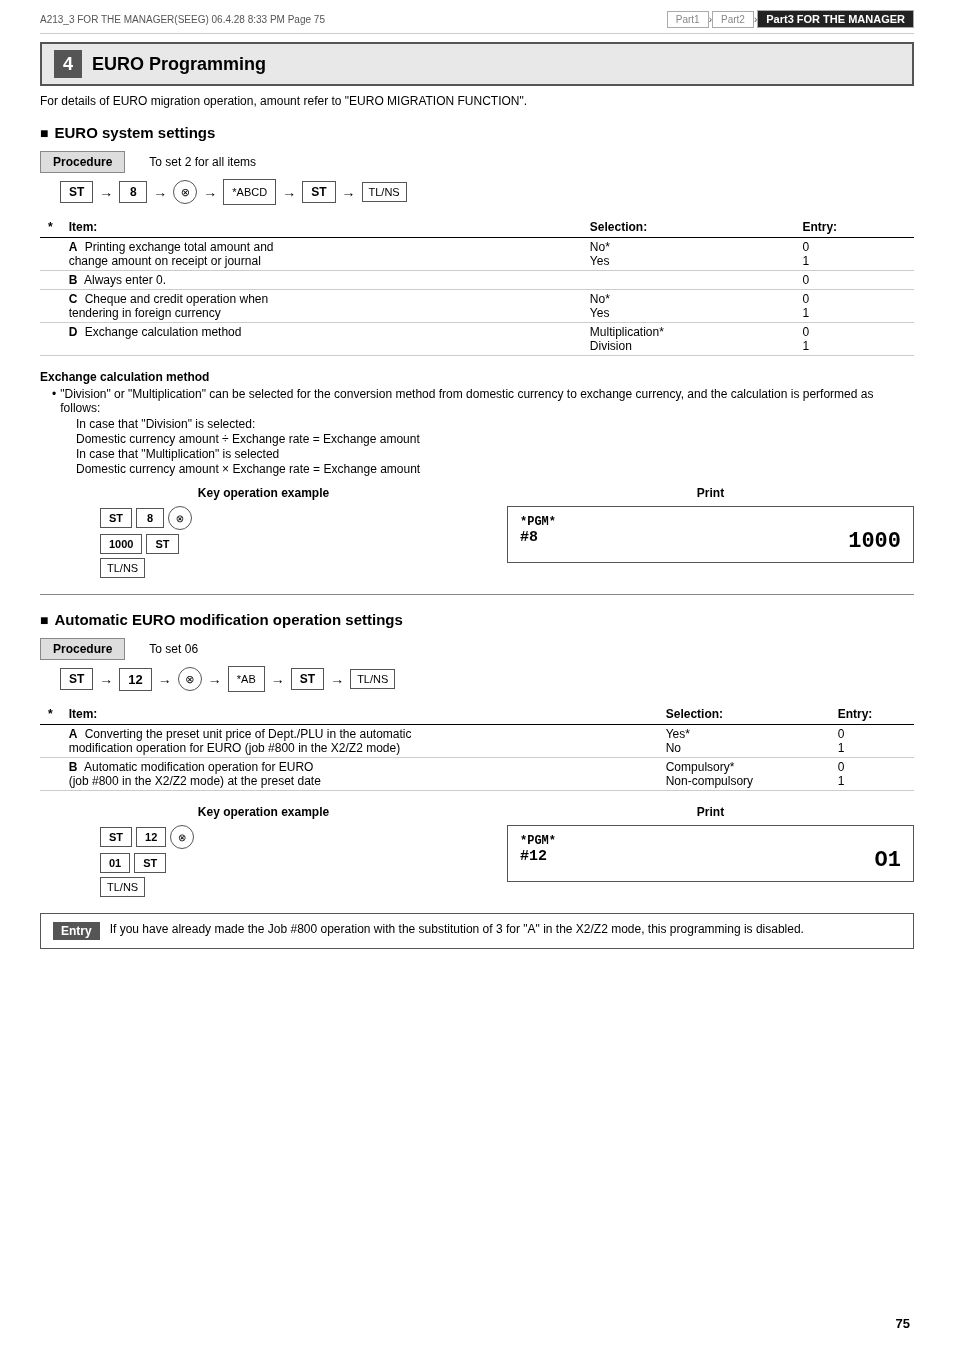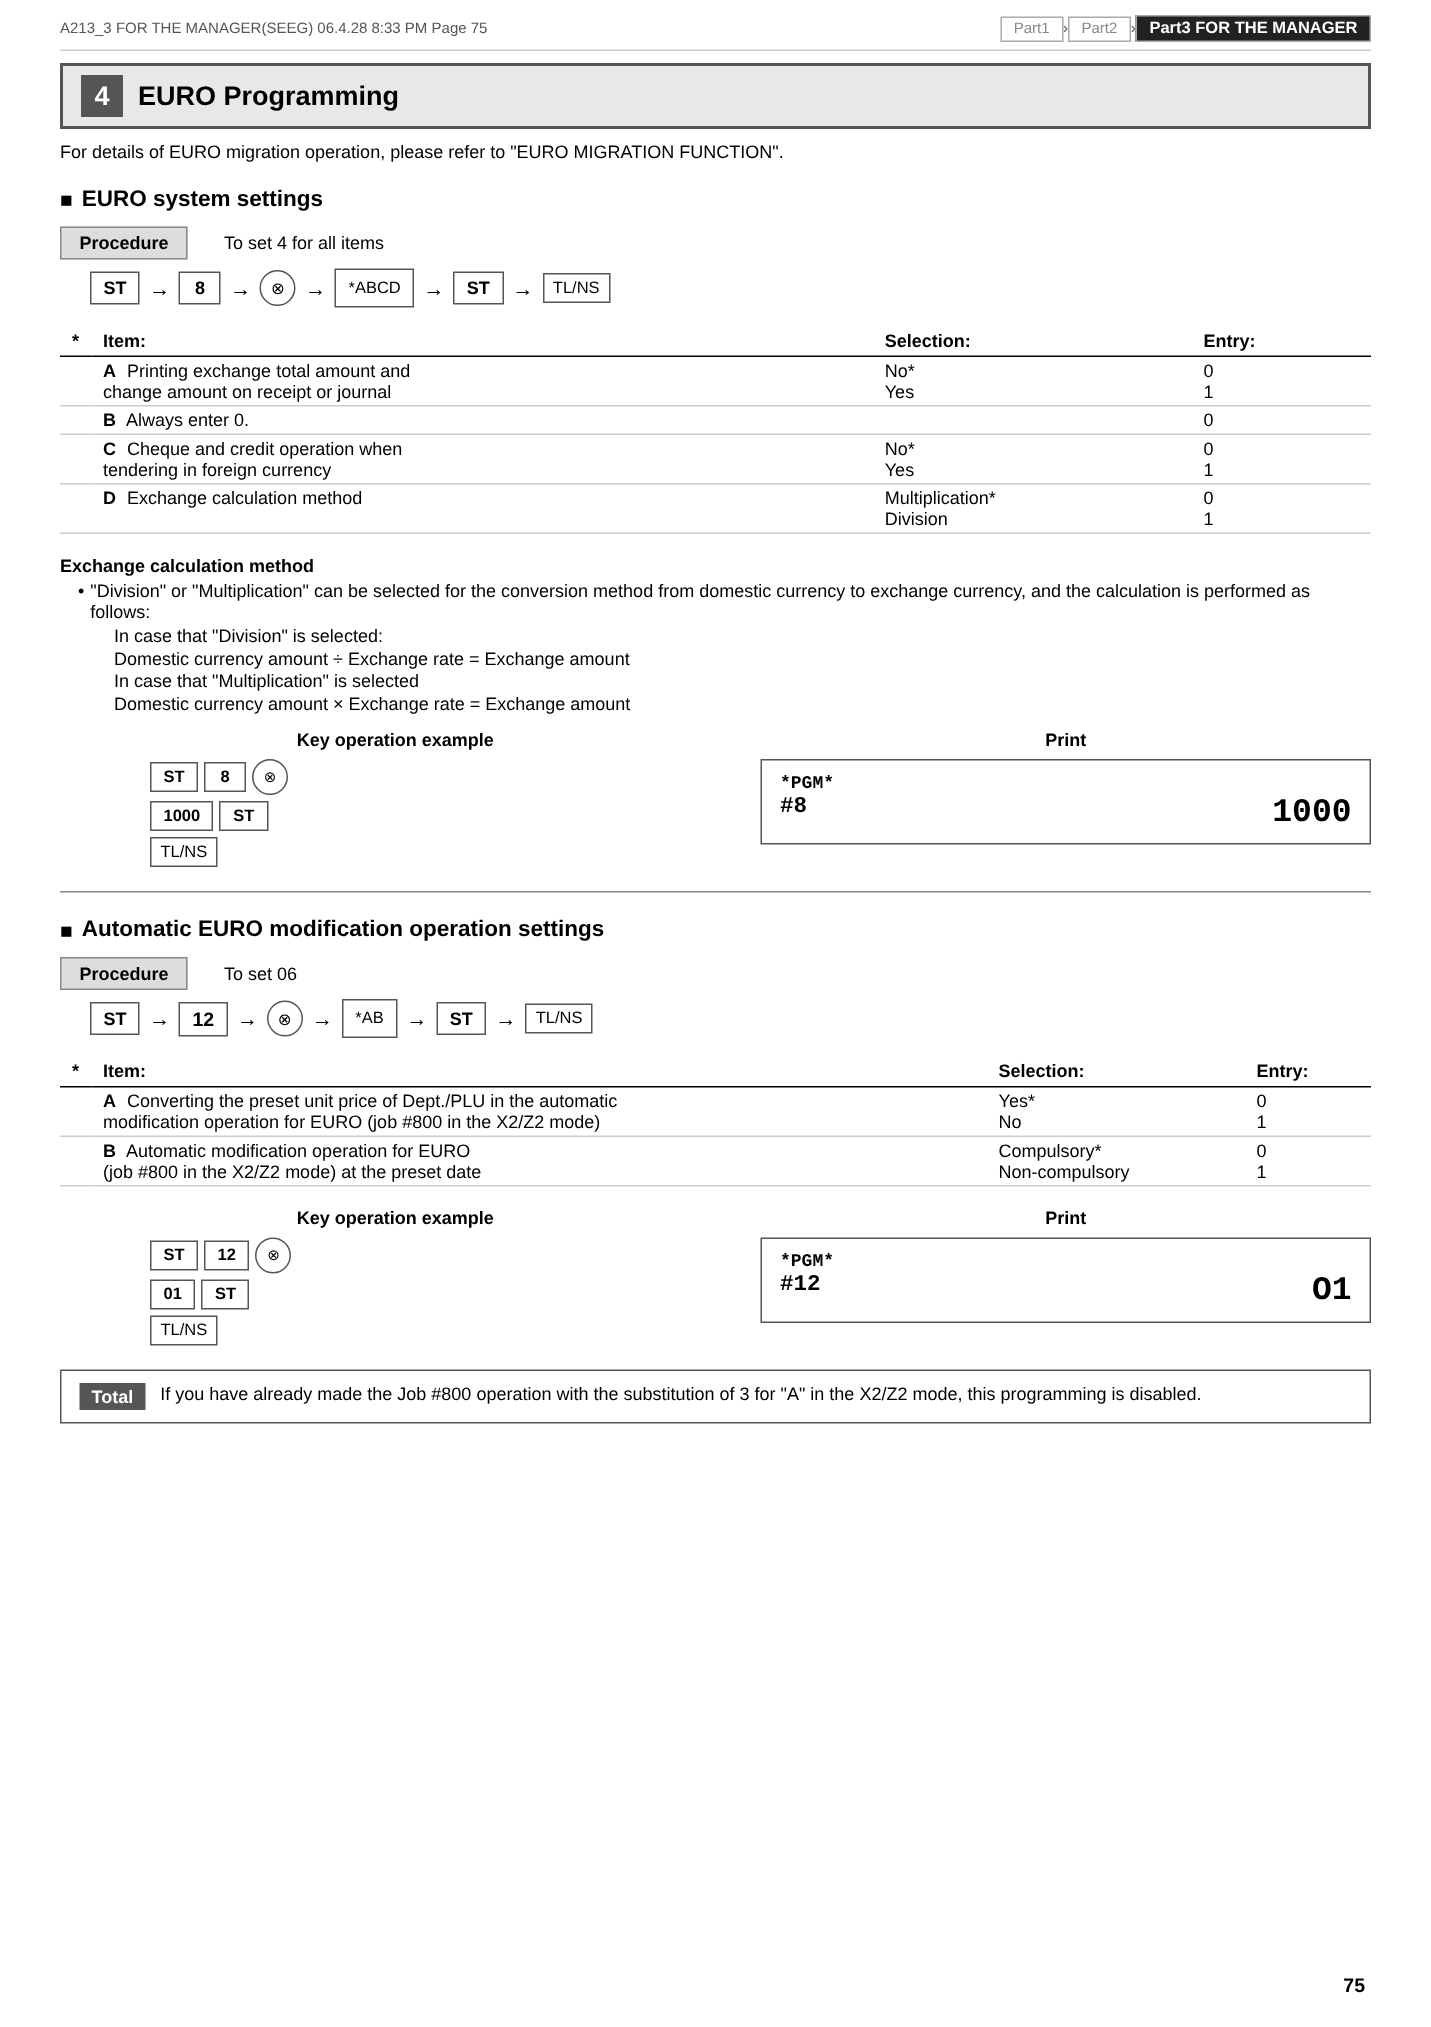--- a/index.html
+++ b/index.html
@@ -333,28 +333,28 @@
       <span class="header-part-arrow">›</span>
       <span class="header-part active">Part3 FOR THE MANAGER</span>
     </div>
   </div>
 
   <div class="section-box">
     <div class="section-number">4</div>
     <div class="section-title">EURO Programming</div>
   </div>
 
-  <div class="intro-text">For details of EURO migration operation, please refer to "EURO MIGRATION FUNCTION".</div>
+  <div class="intro-text">For details of EURO migration operation, amount refer to "EURO MIGRATION FUNCTION".</div>
 
   <div class="subsection-title">EURO system settings</div>
 
   <div class="procedure-block">
     <div class="procedure-row">
       <span class="procedure-label">Procedure</span>
-      <span class="procedure-desc">To set  4  for all items</span>
+      <span class="procedure-desc">To set  2  for all items</span>
     </div>
     <div class="key-sequence">
       <div class="key-box">ST</div>
       <span class="key-arrow">→</span>
       <div class="key-box">8</div>
       <span class="key-arrow">→</span>
       <div class="key-circle">⊗</div>
       <span class="key-arrow">→</span>
       <div class="key-abcd">*ABCD</div>
       <span class="key-arrow">→</span>
@@ -534,19 +534,19 @@
         <div class="print-box-line1">*PGM*</div>
         <div class="print-box-line2">
           <span>#12</span>
           <span class="print-box-num">O1</span>
         </div>
       </div>
     </div>
   </div>
 
   <div class="note-box">
-    <span class="note-label">Total</span>
+    <span class="note-label">Entry</span>
     <span>If you have already made the Job #800 operation with the substitution of 3 for "A" in the X2/Z2 mode, this programming is disabled.</span>
   </div>
 
   <div class="page-number">75</div>
 
 </div>
 
 </body></html>

